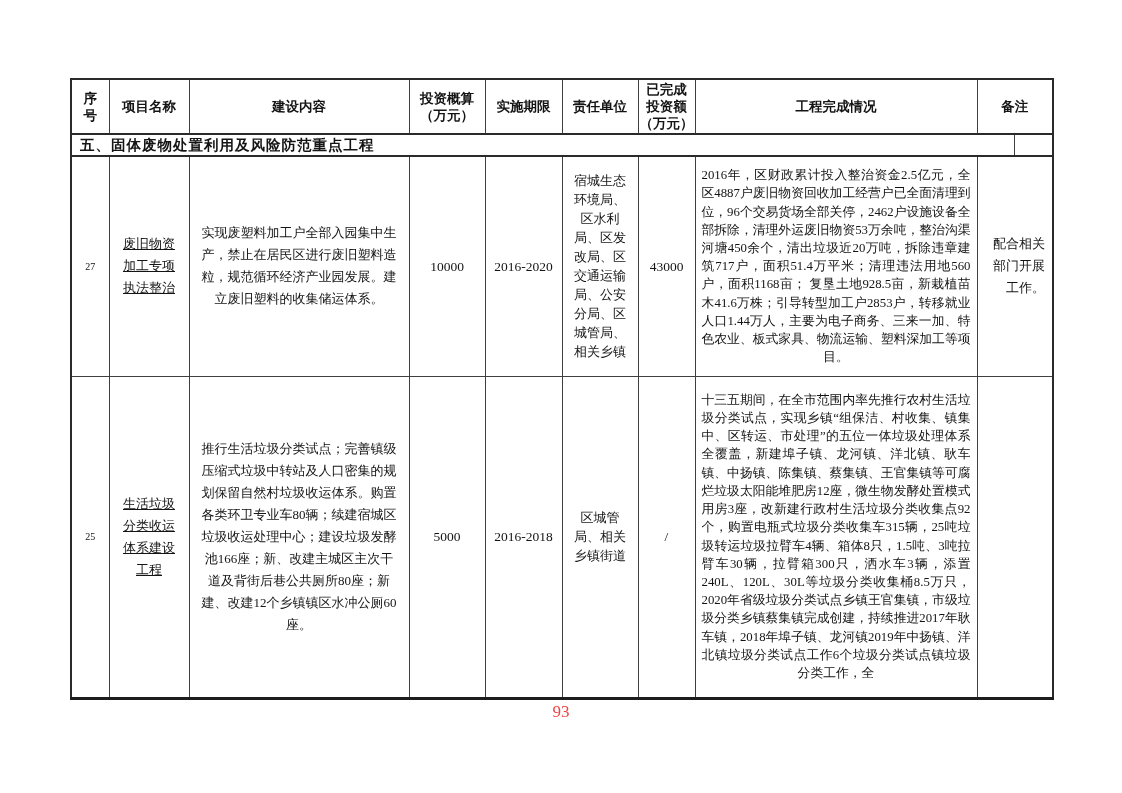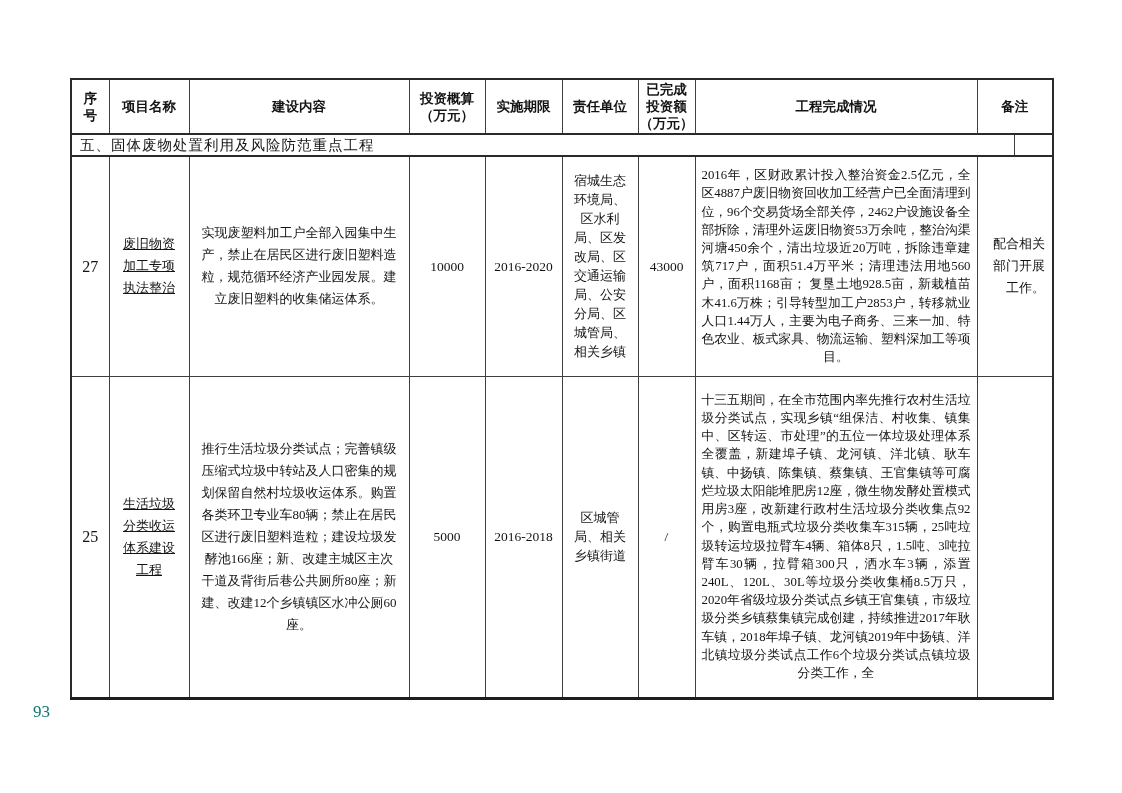--- a/index.html
+++ b/index.html
@@ -22,44 +22,44 @@
   }
   tr.hdr-row{height:55px;}
   tr.hdr-row td{
     font-family:"Liberation Sans","DejaVu Sans",sans-serif;
     font-weight:600;font-size:13.5px;line-height:17px;
     white-space:pre-line;
     border-bottom:2px solid #2a2a2a;
   }
   tr.section-row{height:22px;}
   tr.section-row td{
-    text-align:left;font-weight:normal;font-size:14.5px;
+    text-align:left;font-weight:bold;font-size:14.5px;
     padding:0 0 0 8px;position:relative;
     border-bottom:2px solid #2a2a2a;letter-spacing:1px;
   }
   .section-divider{position:absolute;right:37px;top:0;bottom:0;width:1px;background:#3f3f3f;}
 
   tr.data-row-27{height:220px;}
   tr.data-row-28{height:322px;}
   tbody tr:last-child td{border-bottom:3px solid #1e1e1e;}
 
-  td.cell-no{font-size:16px;}
+  td.cell-no{font-size:10px;}
   td.cell-name{padding:0 10px;line-height:22px;text-decoration:underline;}
   td.cell-content{padding:0 10px;line-height:22px;text-align:center;}
   td.cell-num{font-size:13.5px;}
   td.cell-unit{padding:0 6px;font-size:13px;line-height:19px;}
   td.cell-status{
     padding:2px 6px;font-size:12.8px;line-height:18.2px;
     text-align:justify;text-align-last:center;vertical-align:middle;
   }
   td.cell-note{padding:0 7px;line-height:22px;text-align:right;}
 
   .page-number{
     position:absolute;left:0;right:0;top:702px;
-    font-size:17px;color:#0f766e;padding-left:33px;
+    text-align:center;font-size:17px;color:#ef4444;
   }
 </style>
 </head>
 <body>
 
 <div class="page">
 
   <table class="doc">
     <colgroup>
       <col style="width:38px">
@@ -104,21 +104,21 @@
         <td class="cell-num">2016-2020</td>
         <td class="cell-unit">宿城生态环境局、区水利局、区发改局、区交通运输局、公安分局、区城管局、相关乡镇</td>
         <td class="cell-num">43000</td>
         <td class="cell-status">2016年，区财政累计投入整治资金2.5亿元，全区4887户废旧物资回收加工经营户已全面清理到位，96个交易货场全部关停，2462户设施设备全部拆除，清理外运废旧物资53万余吨，整治沟渠河塘450余个，清出垃圾近20万吨，拆除违章建筑717户，面积51.4万平米；清理违法用地560户，面积1168亩； 复垦土地928.5亩，新栽植苗木41.6万株；引导转型加工户2853户，转移就业人口1.44万人，主要为电子商务、三来一加、特色农业、板式家具、物流运输、塑料深加工等项目。</td>
         <td class="cell-note">配合相关部门开展工作。</td>
       </tr>
 
       <tr class="data-row-28">
         <td class="cell-no">25</td>
         <td class="cell-name">生活垃圾分类收运体系建设工程</td>
-        <td class="cell-content">推行生活垃圾分类试点；完善镇级压缩式垃圾中转站及人口密集的规划保留自然村垃圾收运体系。购置各类环卫专业车80辆；禁止在居民区进行废旧塑料造粒；建设垃圾发酵池166座；新、改建主城区主次干道及背街后巷公共厕所80座；新建、改建12个乡镇镇区水冲公厕60座。</td>
+        <td class="cell-content">推行生活垃圾分类试点；完善镇级压缩式垃圾中转站及人口密集的规划保留自然村垃圾收运体系。购置各类环卫专业车80辆；续建宿城区垃圾收运处理中心；建设垃圾发酵池166座；新、改建主城区主次干道及背街后巷公共厕所80座；新建、改建12个乡镇镇区水冲公厕60座。</td>
         <td class="cell-num">5000</td>
         <td class="cell-num">2016-2018</td>
         <td class="cell-unit">区城管局、相关乡镇街道</td>
         <td class="cell-num">/</td>
         <td class="cell-status">十三五期间，在全市范围内率先推行农村生活垃圾分类试点，实现乡镇“组保洁、村收集、镇集中、区转运、市处理”的五位一体垃圾处理体系全覆盖，新建埠子镇、龙河镇、洋北镇、耿车镇、中扬镇、陈集镇、蔡集镇、王官集镇等可腐烂垃圾太阳能堆肥房12座，微生物发酵处置模式用房3座，改新建行政村生活垃圾分类收集点92个，购置电瓶式垃圾分类收集车315辆，25吨垃圾转运垃圾拉臂车4辆、箱体8只，1.5吨、3吨拉臂车30辆，拉臂箱300只，洒水车3辆，添置240L、120L、30L等垃圾分类收集桶8.5万只，2020年省级垃圾分类试点乡镇王官集镇，市级垃圾分类乡镇蔡集镇完成创建，持续推进2017年耿车镇，2018年埠子镇、龙河镇2019年中扬镇、洋北镇垃圾分类试点工作6个垃圾分类试点镇垃圾分类工作，全</td>
         <td class="cell-note"></td>
       </tr>
     </tbody>
   </table>
 

